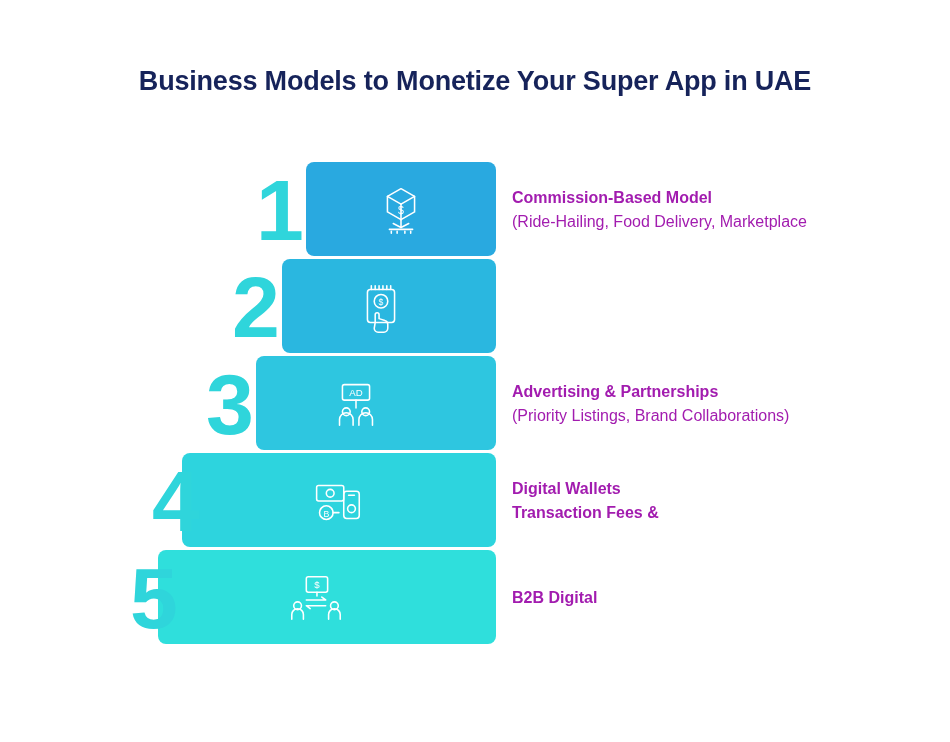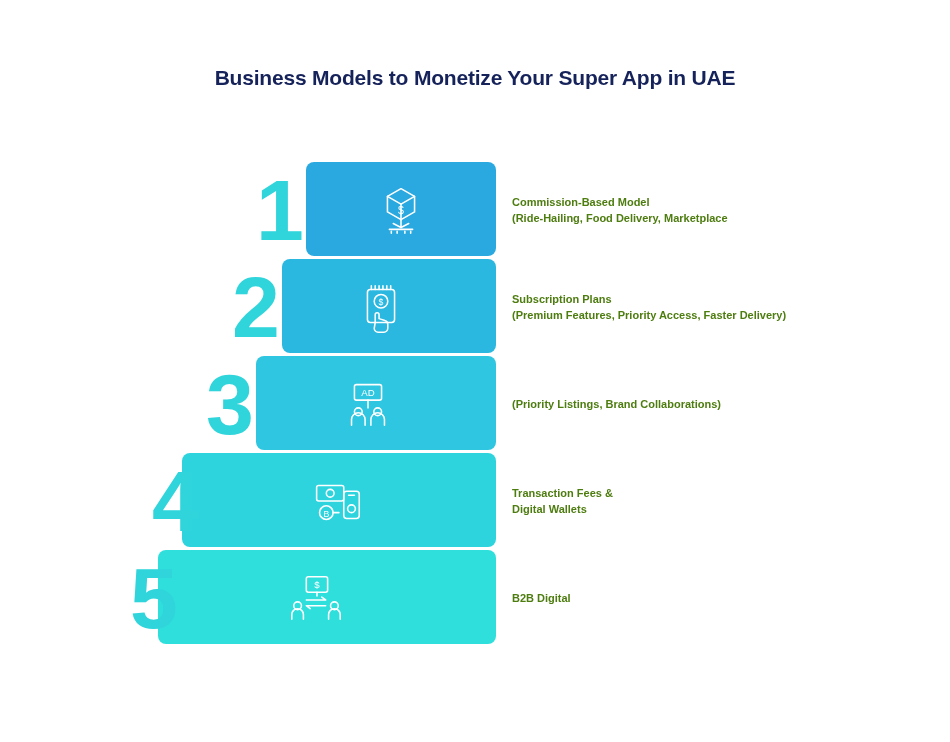--- a/index.html
+++ b/index.html
@@ -18,21 +18,21 @@
     position: relative;
     width: 950px;
     height: 742px;
   }
   .title {
     position: absolute;
     left: 0;
     top: 66px;
     width: 950px;
     text-align: center;
-    font-size: 21px;
+    font-size: 27px;
     font-weight: bold;
     color: #16235a;
     letter-spacing: -0.2px;
   }
   .rows {
     position: absolute;
     left: 0;
     top: 162px;
     width: 950px;
   }
@@ -70,31 +70,30 @@
     display: block;
     width: 62px;
     height: 62px;
   }
   .text {
     position: absolute;
     left: 512px;
     top: 50%;
     transform: translateY(-50%);
     width: 330px;
-    color: #4d7c0f;
-    font-size: 11px;
+    color: #a21caf;
+    font-size: 16px;
     line-height: 1.48;
   }
   .text .head {
     font-weight: bold;
     display: block;
   }
   .text .sub {
     display: block;
-    font-weight: bold;
   }
 </style>
 </head>
 <body>
 
 <div class="page">
 
   <div class="title">Business Models to Monetize Your Super App in UAE</div>
 
   <div class="rows">
@@ -125,63 +124,60 @@
       <div class="num" style="left:232px; color:#2fd5db;">2</div>
       <div class="icon-wrap" style="left:350px;">
         <svg viewBox="0 0 64 64" fill="none" stroke="#ffffff" stroke-width="1.6" stroke-linecap="round" stroke-linejoin="round">
           <rect x="18" y="14" width="28" height="34" rx="3"></rect>
           <path d="M22 10 v4 M26 10 v4 M30 10 v4 M34 10 v4 M38 10 v4 M42 10 v4"></path>
           <circle cx="32" cy="26" r="7"></circle>
           <text x="32" y="30" font-size="9" fill="#ffffff" stroke="none" text-anchor="middle" font-family="Liberation Sans, sans-serif">$</text>
           <path d="M26 48 v-8 a2 2 0 0 1 4 0 v4 l6 2 a4 4 0 0 1 3 4 v4 a4 4 0 0 1-4 4 h-6 a4 4 0 0 1-4-4 z"></path>
         </svg>
       </div>
-      <div class="text">
-        <span class="head"> Subscription Plans</span>
-        <span class="sub">(Premium Features, Priority Access, Faster Delivery)</span>
-      </div>
     </div>
 
     <div class="row">
       <div class="bar" style="left:256px; width:240px; background:#2ec6e0;"></div>
       <div class="num" style="left:206px; color:#2fd5db;">3</div>
-      <div class="icon-wrap" style="left:337px;">
+      <div class="icon-wrap" style="left:325px;">
         <svg viewBox="0 0 64 64" fill="none" stroke="#ffffff" stroke-width="1.6" stroke-linecap="round" stroke-linejoin="round">
           <rect x="18" y="12" width="28" height="16" rx="2"></rect>
           <text x="32" y="24" font-size="10" fill="#ffffff" stroke="none" text-anchor="middle" font-family="Liberation Sans, sans-serif">AD</text>
           <path d="M32 28 v8"></path>
           <circle cx="22" cy="40" r="4"></circle>
           <path d="M15 54 v-6 a7 7 0 0 1 14 0 v6"></path>
           <circle cx="42" cy="40" r="4"></circle>
           <path d="M35 54 v-6 a7 7 0 0 1 14 0 v6"></path>
         </svg>
       </div>
       <div class="text">
+        <span class="head">Advertising &amp; Partnerships</span>
         <span class="sub">(Priority Listings, Brand Collaborations)</span>
       </div>
     </div>
 
     <div class="row">
       <div class="bar" style="left:182px; width:314px; background:#2dd4de;"></div>
       <div class="num" style="left:152px; color:#2fd5db;">4</div>
       <div class="icon-wrap" style="left:305px;">
         <svg viewBox="0 0 64 64" fill="none" stroke="#ffffff" stroke-width="1.6" stroke-linecap="round" stroke-linejoin="round">
           <rect x="12" y="16" width="28" height="16" rx="2"></rect>
           <circle cx="26" cy="24" r="4"></circle>
           <rect x="40" y="22" width="16" height="28" rx="3"></rect>
           <path d="M45 26 h6"></path>
           <circle cx="48" cy="40" r="4"></circle>
           <circle cx="22" cy="44" r="7"></circle>
           <text x="22" y="48" font-size="9" fill="#ffffff" stroke="none" text-anchor="middle" font-family="Liberation Sans, sans-serif">B</text>
           <path d="M29 44 h6"></path>
         </svg>
       </div>
       <div class="text">
+        <span class="head">Digital Wallets</span>
         <span class="head">Transaction Fees &amp;</span>
-        <span class="head">Digital Wallets</span>
       </div>
     </div>
 
     <div class="row">
       <div class="bar" style="left:158px; width:338px; background:#2fdfdc;"></div>
       <div class="num" style="left:130px; color:#2fd5db;">5</div>
       <div class="icon-wrap" style="left:285px;">
         <svg viewBox="0 0 64 64" fill="none" stroke="#ffffff" stroke-width="1.6" stroke-linecap="round" stroke-linejoin="round">
           <rect x="22" y="10" width="22" height="16" rx="2"></rect>
           <text x="33" y="22" font-size="10" fill="#ffffff" stroke="none" text-anchor="middle" font-family="Liberation Sans, sans-serif">$</text>

